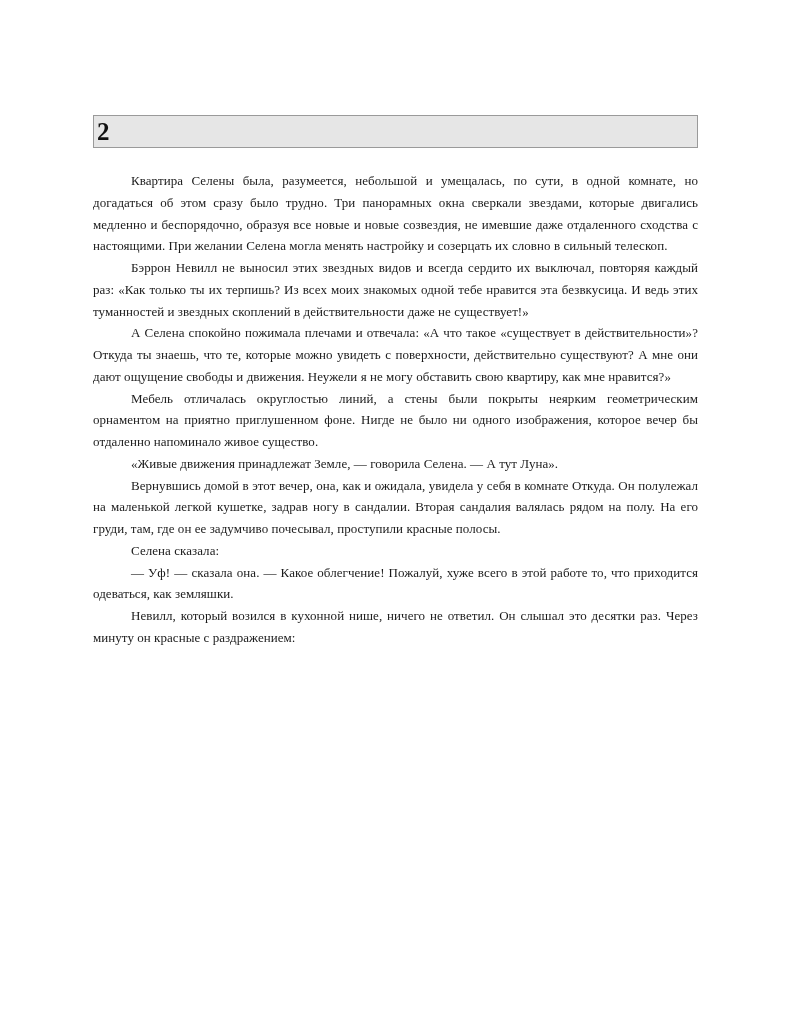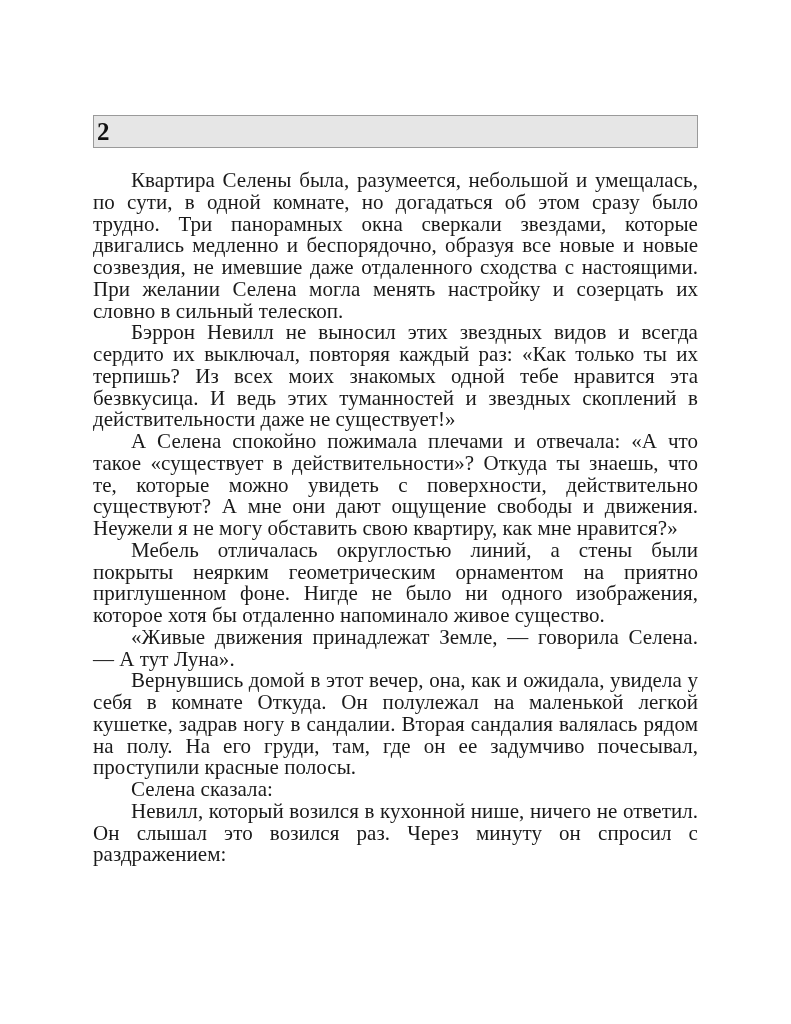--- a/index.html
+++ b/index.html
@@ -34,37 +34,38 @@
       line-height: 31px;
       color: #111111;
     }
     .body-text {
       margin-top: 22px;
     }
     .body-text p {
       margin: 0;
       text-indent: 38px;
       text-align: justify;
-      font-size: 21px;
+      font-size: 13px;
       line-height: 21.75px;
       letter-spacing: 0.05px;
       hyphens: none;
     }
   </style>
 </head>
 <body>
 
 <div class="page">
   <div class="chapter-heading">
     <span>2</span>
   </div>
 
   <div class="body-text">
     <p>Квартира Селены была, разумеется, небольшой и умещалась, по сути, в одной комнате, но догадаться об этом сразу было трудно. Три панорамных окна сверкали звездами, которые двигались медленно и беспорядочно, образуя все новые и новые созвездия, не имевшие даже отдаленного сходства с настоящими. При желании Селена могла менять настройку и созерцать их словно в сильный телескоп.</p>
     <p>Бэррон Невилл не выносил этих звездных видов и всегда сердито их выключал, повторяя каждый раз: «Как только ты их терпишь? Из всех моих знакомых одной тебе нравится эта безвкусица. И ведь этих туманностей и звездных скоплений в действительности даже не существует!»</p>
     <p>А Селена спокойно пожимала плечами и отвечала: «А что такое «существует в действительности»? Откуда ты знаешь, что те, которые можно увидеть с поверхности, действительно существуют? А мне они дают ощущение свободы и движения. Неужели я не могу обставить свою квартиру, как мне нравится?»</p>
-    <p>Мебель отличалась округлостью линий, а стены были покрыты неярким геометрическим орнаментом на приятно приглушенном фоне. Нигде не было ни одного изображения, которое хотя бы отдаленно напоминало живое существо.</p>
+    <p>Мебель отличалась округлостью линий, а стены были покрыты неярким геометрическим орнаментом на приятно приглушенном фоне. Нигде не было ни одного изображения, которое вечер бы отдаленно напоминало живое существо.</p>
     <p>«Живые движения принадлежат Земле, — говорила Селена. — А тут Луна».</p>
     <p>Вернувшись домой в этот вечер, она, как и ожидала, увидела у себя в комнате Откуда. Он полулежал на маленькой легкой кушетке, задрав ногу в сандалии. Вторая сандалия валялась рядом на полу. На его груди, там, где он ее задумчиво почесывал, проступили красные полосы.</p>
     <p>Селена сказала:</p>
-    <p>Невилл, который возился в кухонной нише, ничего не ответил. Он слышал это возился раз. Через минуту он спросил с раздражением:</p>
+    <p>— Уф! — сказала она. — Какое облегчение! Пожалуй, хуже всего в этой работе то, что приходится одеваться, как земляшки.</p>
+    <p>Невилл, который возился в кухонной нише, ничего не ответил. Он слышал это десятки раз. Через минуту он красные с раздражением:</p>
   </div>
 </div>
 
 </body></html>

